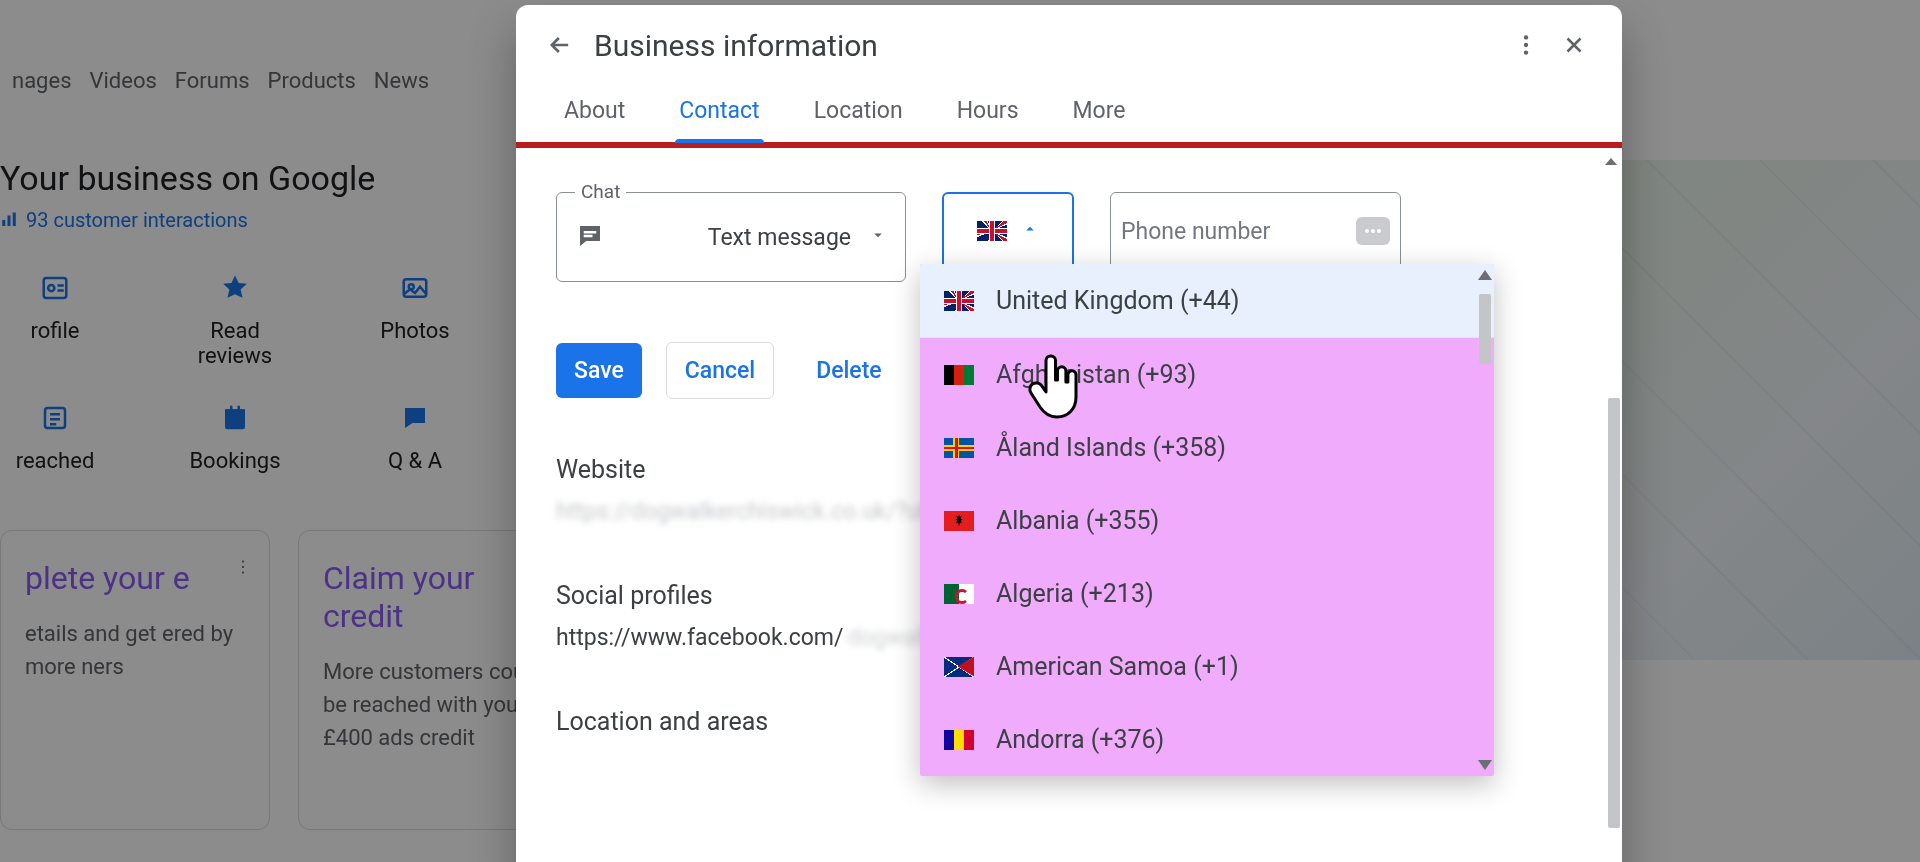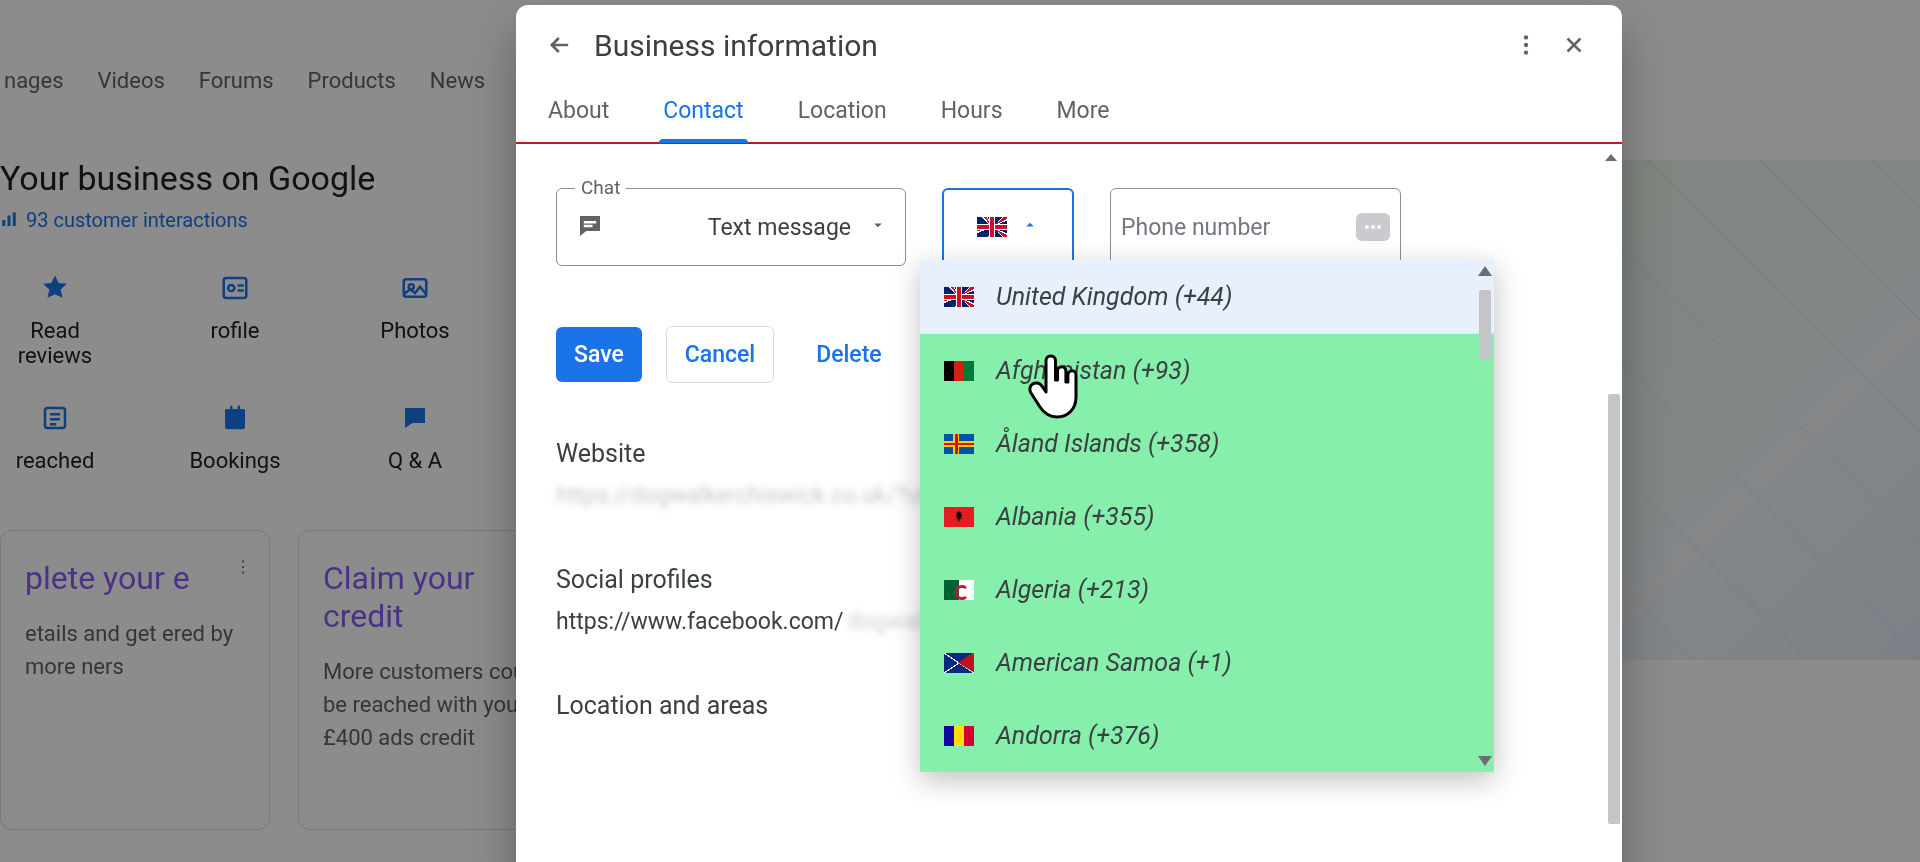--- a/index.html
+++ b/index.html
@@ -8,22 +8,22 @@
 
   
   .bg-dim {
     position: absolute; inset: 0; background: rgba(0,0,0,0.45);
     z-index: 10;
   }
   .bg-page {
     position: absolute; inset: 0; background: #fff; z-index: 1;
   }
   .bg-nav {
-    position: absolute; left: 0; top: 68px; display: flex; gap: 34px;
-    font-size: 22px; color: #5f6368; padding-left: 4px;
+    position: absolute; left: 0; top: 68px; display: flex; gap: 18px;
+    font-size: 22px; color: #5f6368; padding-left: 12px;
   }
   .bg-heading {
     position: absolute; left: 0; top: 158px; width: 500px;
   }
   .bg-heading h2 { font-size: 34px; font-weight: 400; color: #202124; }
   .bg-heading .interactions { font-size: 20px; color: #1a73e8; margin-top: 10px; display: inline-flex; gap: 8px; align-items: center; }
   .bg-heading .interactions svg { flex-shrink:0; }
   .bg-tiles {
     position: absolute; left: 0; top: 270px; display: flex; gap: 70px;
   }
@@ -50,32 +50,32 @@
     box-shadow: 0 24px 48px rgba(0,0,0,0.3);
     display: flex; flex-direction: column; overflow: hidden;
   }
   .modal-header {
     display: flex; align-items: center; padding: 20px 28px 16px 24px;
   }
   .modal-header .back { width: 40px; height: 40px; display:flex;align-items:center;justify-content:center; color:#5f6368; border-radius:50%; }
   .modal-header .title { font-size: 30px; color:#3c4043; margin-left: 14px; flex:1; font-weight:400;}
   .modal-header .hicon { width:40px;height:40px;display:flex;align-items:center;justify-content:center;color:#5f6368; border-radius:50%; margin-left:8px;}
   .tabs {
-    display: flex; gap: 46px; padding: 0 28px; border-bottom: 2px solid #b91c1c;
+    display: flex; gap: 46px; padding: 0 44px; border-bottom: 6px solid #b91c1c;
   }
   .tab { font-size: 23px; color:#5f6368; padding: 16px 4px 18px; position:relative; }
   .tab.active { color:#1a73e8; }
   .tab.active::after { content:""; position:absolute; left:0; right:0; bottom:-1px; height:4px; background:#1a73e8; border-radius:4px 4px 0 0; }
 
   .modal-body { position:relative; flex:1; overflow:hidden; }
   .modal-scroll { position:absolute; inset:0; overflow:hidden; padding: 32px 40px 0 40px; }
 
   .row-fields { display:flex; gap:36px; align-items:flex-start; margin-top: 12px;}
   .chat-field {
-    position:relative; width: 350px; height: 78px; border:1px solid #8a8f96;
+    position:relative; width: 350px; height: 90px; border:1px solid #8a8f96;
     border-radius: 6px; display:flex; align-items:center; padding: 0 18px; gap:18px;
   }
   .float-label { position:absolute; left:18px; top:-13px; background:#fff; padding:0 6px; font-size:19px; color:#5f6368;}
   .chat-icon { width:32px;height:32px;color:#5f6368;}
   .chat-text { font-size:23px; color:#3c4043; flex:1;text-align:right;}
   .dropdown-caret { color:#5f6368;}
 
   .country-box {
     width: 132px; height:78px; border:2px solid #1a73e8; border-radius:6px;
     display:flex; align-items:center; justify-content:center; gap:14px;
@@ -98,22 +98,22 @@
 
   .sec { margin-top: 56px;}
   .sec h4 { font-size:25px; font-weight:400; color:#3c4043;}
   .sec .blurred { margin-top: 14px; font-size:23px; color:#c7c9cc; filter: blur(3px); user-select:none;}
   .sec .link-line { margin-top:14px; font-size:23px; color:#3c4043; display:flex;}
   .sec .link-line .blurred-part { color:#cfd1d4; filter:blur(3px); margin-left:4px;}
 
   
   .popover {
     position:absolute; left: 404px; top: 116px; width: 574px;
-    background:#86efac; box-shadow: 0 8px 28px rgba(0,0,0,0.25);
-    border-radius: 2px; max-height: 560px; overflow:hidden;font-style:italic;
+    background:#f0abfc; box-shadow: 0 8px 28px rgba(0,0,0,0.25);
+    border-radius: 2px; max-height: 560px; overflow:hidden;
   }
   .pop-list { display:flex; flex-direction:column; }
   .pop-item { display:flex; align-items:center; gap:22px; padding:22px 24px; font-size:25px; color:#3c4043;}
   .pop-item.highlight { background:#e8f0fe;}
   .pop-sep { height:1px; background:#e5e6e7;}
   .pop-item .flag { width:30px; height:20px; flex-shrink:0;}
   .pop-scrollbar { position:absolute; right:2px; top:6px; bottom:6px; width:14px;}
   .pop-scrollbar::before{content:"";position:absolute;top:0;width:0;height:0;border-left:7px solid transparent;border-right:7px solid transparent;border-bottom:10px solid #6b6e73;left:0;}
   .pop-scrollbar::after{content:"";position:absolute;bottom:0;width:0;height:0;border-left:7px solid transparent;border-right:7px solid transparent;border-top:10px solid #6b6e73;left:0;}
   .pop-thumb{position:absolute;top:24px;left:1px;width:12px;height:70px;background:#c3c5c8;border-radius:2px;}
@@ -171,35 +171,35 @@
           <rect x="3" y="12" width="4" height="8"></rect>
           <rect x="10" y="6" width="4" height="14"></rect>
           <rect x="17" y="2" width="4" height="18"></rect>
         </svg>
       <span>93 customer interactions</span>
     </div>
   </div>
   <div class="bg-tiles">
     <div class="bg-tile">
         <div class="ticon">
-          <svg width="30" height="30" viewBox="0 0 24 24" fill="#1a73e8">
-            <path d="M12 2l2.9 6 6.6.6-5 4.6 1.5 6.5L12 16.9 6 19.7l1.5-6.5-5-4.6 6.6-.6z"></path>
-          </svg>
-        </div>
-        <div class="tlabel">Read reviews</div>
-      </div>
-    <div class="bg-tile">
-        <div class="ticon">
           <svg width="30" height="30" viewBox="0 0 24 24" fill="none" stroke="#1a73e8" stroke-width="2">
             <rect x="3" y="4" width="18" height="16" rx="2"></rect>
             <circle cx="9" cy="12" r="2.5"></circle>
             <path d="M14 10h5M14 14h5"></path>
           </svg>
         </div>
         <div class="tlabel">rofile</div>
+      </div>
+    <div class="bg-tile">
+        <div class="ticon">
+          <svg width="30" height="30" viewBox="0 0 24 24" fill="#1a73e8">
+            <path d="M12 2l2.9 6 6.6.6-5 4.6 1.5 6.5L12 16.9 6 19.7l1.5-6.5-5-4.6 6.6-.6z"></path>
+          </svg>
+        </div>
+        <div class="tlabel">Read reviews</div>
       </div>
     <div class="bg-tile">
         <div class="ticon">
           <svg width="30" height="30" viewBox="0 0 24 24" fill="none" stroke="#1a73e8" stroke-width="2">
             <rect x="3" y="5" width="18" height="14" rx="2"></rect>
             <circle cx="9" cy="11" r="2"></circle>
             <path d="M3 17l5-4 4 3 4-5 5 6"></path>
           </svg>
         </div>
         <div class="tlabel">Photos</div>

